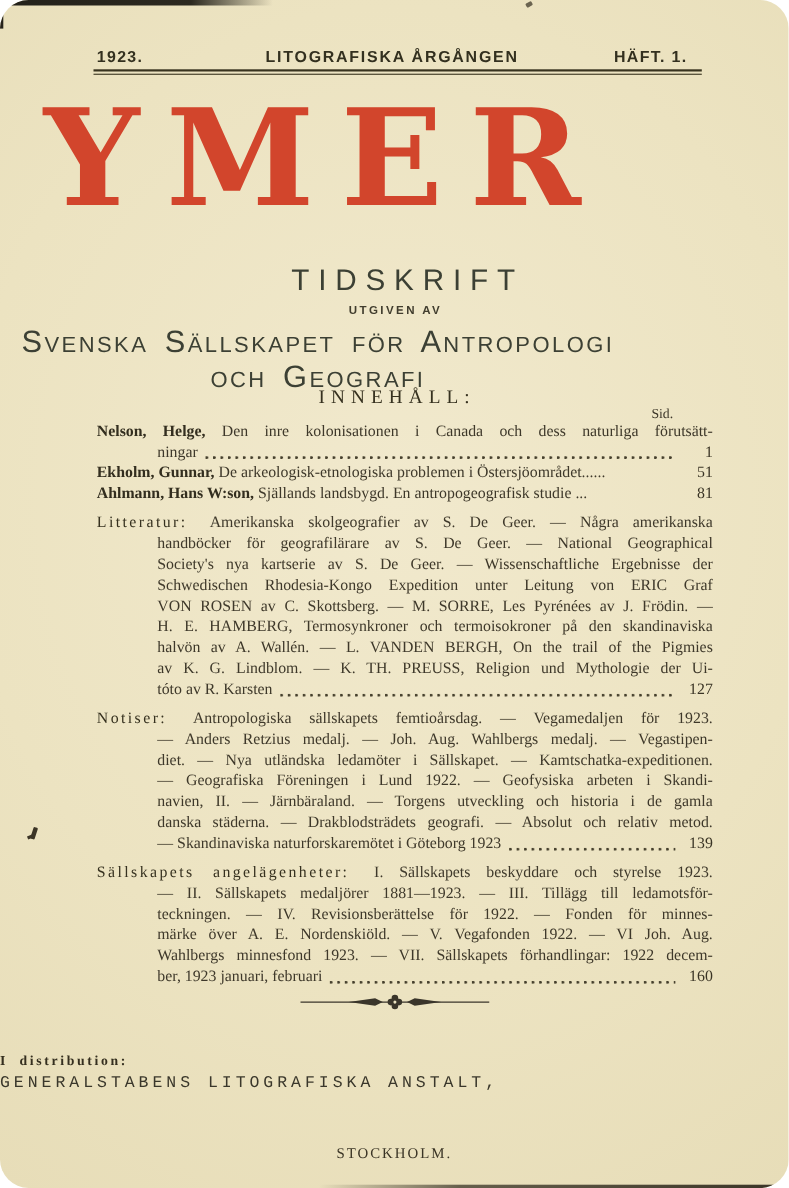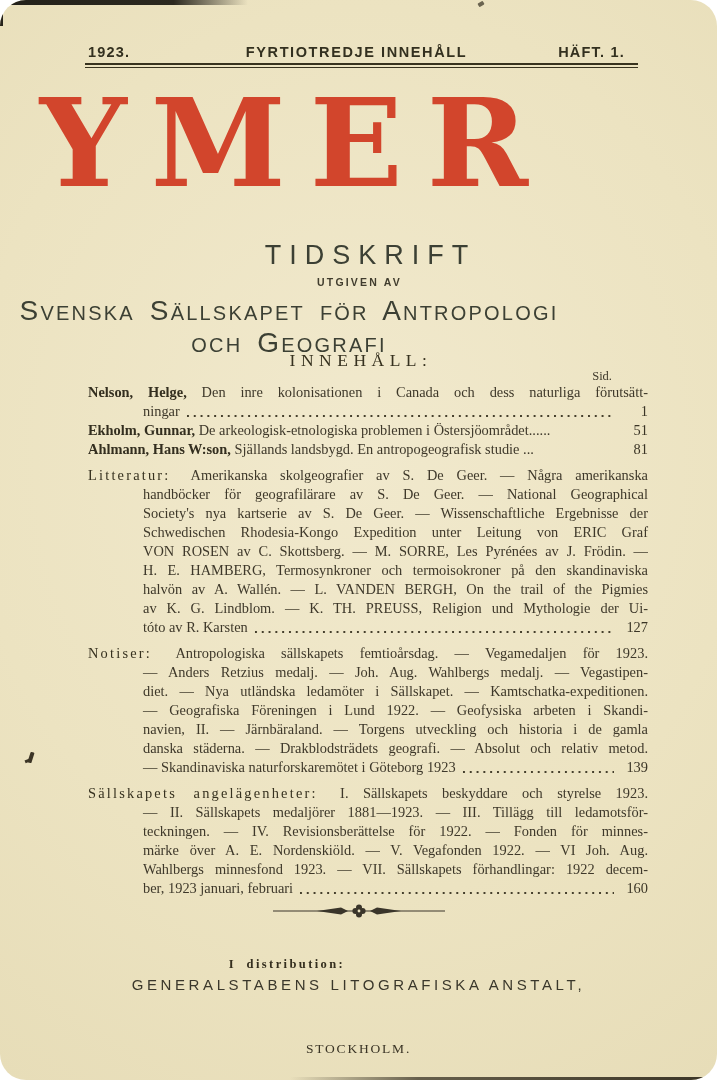--- a/index.html
+++ b/index.html
@@ -66,42 +66,42 @@
     background-image:radial-gradient(circle at 2px 2px,#453f2c 1.05px,rgba(0,0,0,0) 1.5px);
     background-size:6.8px 4px;background-repeat:repeat-x;background-position:left bottom;}
   .spacer{flex:1 1 auto;}
   .pageno{text-align:right;min-width:24px;white-space:nowrap;color:#3a3425;}
 
   
   .ornament{position:absolute;top:903px;left:0;width:717px;text-align:center;}
   .ornament svg{display:inline-block;}
 
   
-  .distribution{position:absolute;top:957px;left:0;width:574px;text-align:center;
+  .distribution{position:absolute;top:957px;left:0;width:574px;
     font-size:12.5px;font-weight:700;color:#352f1f;letter-spacing:2.4px;word-spacing:5px;}
-  .printer{position:absolute;top:976px;left:0;width:717px;text-align:center;
-    font-family:Liberation Sans, sans-serif;font-weight:400;font-size:15px;
+  .printer{position:absolute;top:976px;left:0;width:717px;
+    font-family:Liberation Mono, monospace;font-weight:400;font-size:15px;
     color:#3a372b;letter-spacing:3.6px;}
   .city{position:absolute;top:997px;left:0;width:717px;text-align:center;
     font-size:13.5px;color:#3a3425;letter-spacing:1.8px;margin-top:44px;}
 </style>
 </head>
 <body>
 
 <div class="page">
 
   <div class="edge-top-left"></div>
   <div class="edge-left-sliver"></div>
   <div class="edge-bottom"></div>
   <div class="speck-tr"></div>
   <div class="speck-left"></div>
 
   <div class="masthead">
     <span class="year">1923.</span>
-    <span class="volume">FYRTIOTREDJE INNEHÅLL</span>
+    <span class="volume">LITOGRAFISKA ÅRGÅNGEN</span>
     <span class="issue">HÄFT. 1.</span>
   </div>
   <div class="rule"></div>
 
   <div class="journal-title">YMER</div>
   <div class="subtitle">TIDSKRIFT</div>
   <div class="issued-by">UTGIVEN AV</div>
   <div class="society">Svenska Sällskapet för Antropologi och Geografi</div>
 
   <div class="toc-heading">INNEHÅLL:</div>

